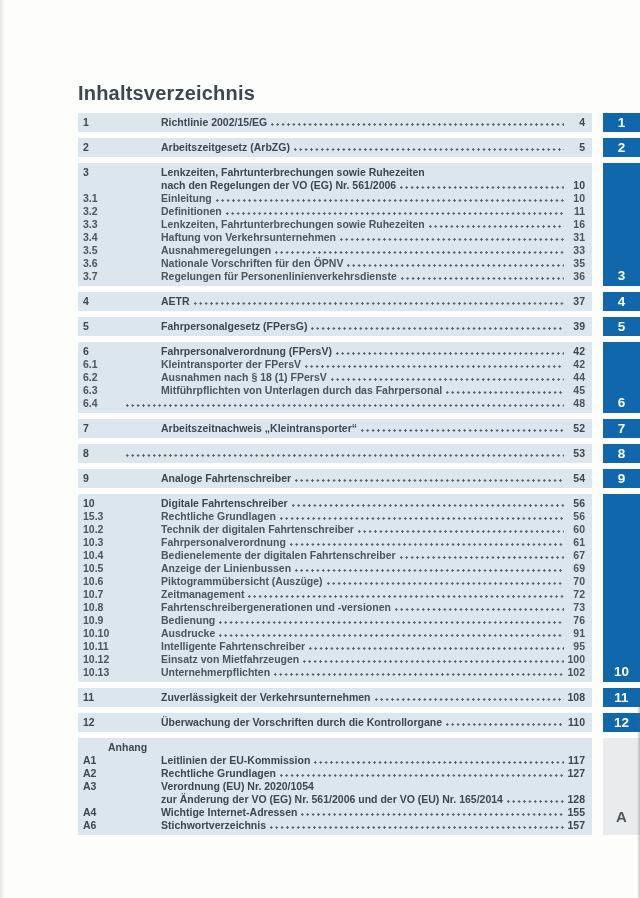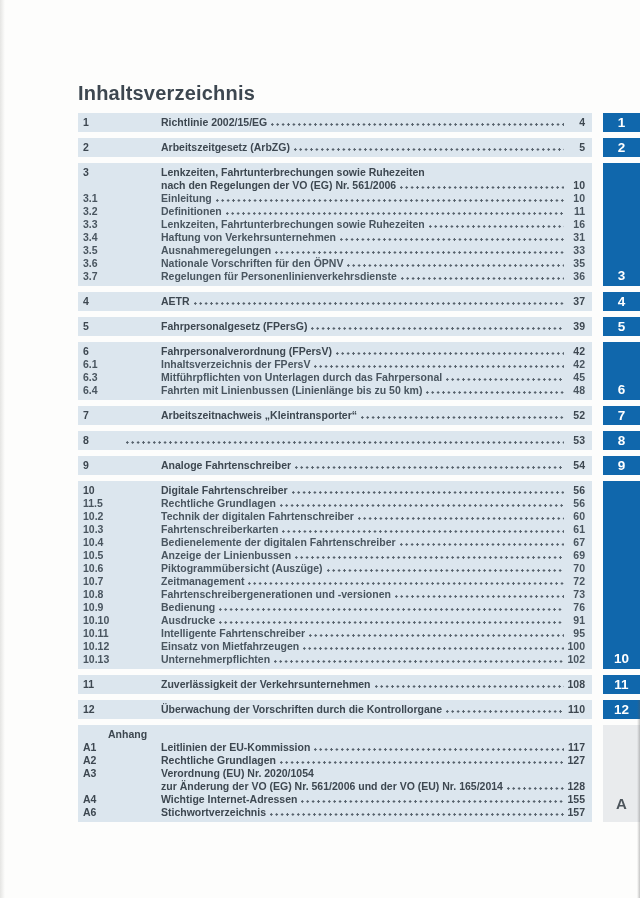--- a/index.html
+++ b/index.html
@@ -218,33 +218,38 @@
         <div class="section">
           <div class="block">
             <div class="row bold">
               <span class="num">6</span>
               <span class="txt">Fahrpersonalverordnung (FPersV)</span>
               <span class="leader"></span>
               <span class="pg">42</span>
             </div>
             <div class="row">
               <span class="num">6.1</span>
-              <span class="txt">Inhaltsverzeichnis der FPersV</span>
+              <span class="txt">Kleintransporter der FPersV</span>
               <span class="leader"></span>
               <span class="pg">42</span>
+            </div>
+            <div class="row">
+              <span class="num">6.2</span>
+              <span class="txt">Ausnahmen nach § 18 (1) FPersV</span>
+              <span class="leader"></span>
+              <span class="pg">44</span>
             </div>
             <div class="row">
               <span class="num">6.3</span>
               <span class="txt">Mitführpflichten von Unterlagen durch das Fahrpersonal</span>
               <span class="leader"></span>
               <span class="pg">45</span>
             </div>
             <div class="row">
               <span class="num">6.4</span>
-              <span class="txt">Fahrten mit Linienbussen (Linienlänge bis zu 50 km)</span>
               <span class="leader"></span>
               <span class="pg">48</span>
             </div>
           </div>
           <div class="tab tall">
             <span>6</span>
           </div>
         </div>
         <div class="section">
           <div class="block">
@@ -286,34 +291,34 @@
         </div>
         <div class="section">
           <div class="block">
             <div class="row bold">
               <span class="num">10</span>
               <span class="txt">Digitale Fahrtenschreiber</span>
               <span class="leader"></span>
               <span class="pg">56</span>
             </div>
             <div class="row">
-              <span class="num">11.5</span>
+              <span class="num">15.3</span>
               <span class="txt">Rechtliche Grundlagen</span>
               <span class="leader"></span>
               <span class="pg">56</span>
             </div>
             <div class="row">
               <span class="num">10.2</span>
               <span class="txt">Technik der digitalen Fahrtenschreiber</span>
               <span class="leader"></span>
               <span class="pg">60</span>
             </div>
             <div class="row">
               <span class="num">10.3</span>
-              <span class="txt">Fahrtenschreiberkarten</span>
+              <span class="txt">Fahrpersonalverordnung</span>
               <span class="leader"></span>
               <span class="pg">61</span>
             </div>
             <div class="row">
               <span class="num">10.4</span>
               <span class="txt">Bedienelemente der digitalen Fahrtenschreiber</span>
               <span class="leader"></span>
               <span class="pg">67</span>
             </div>
             <div class="row">

